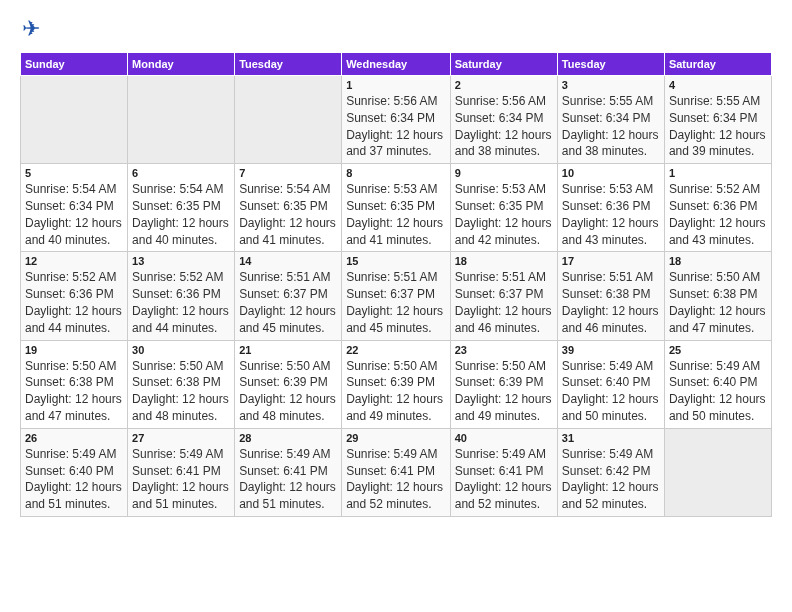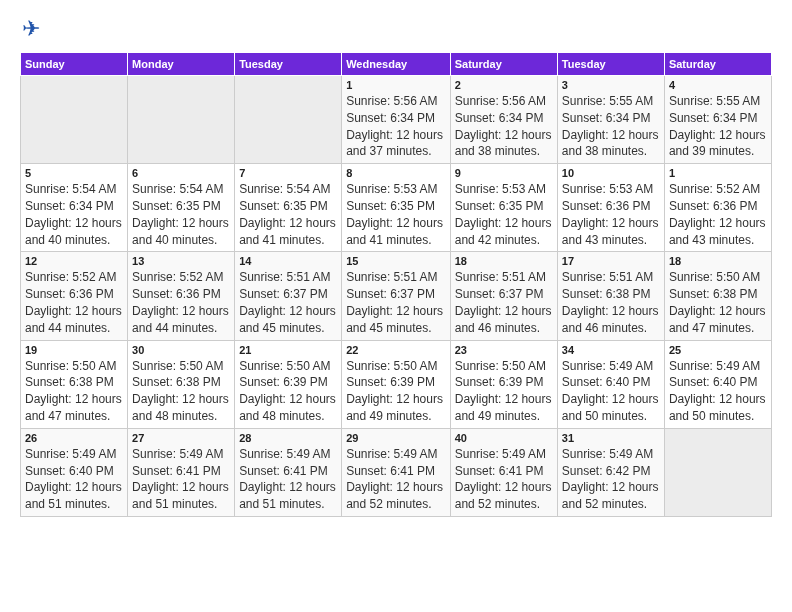--- a/index.html
+++ b/index.html
@@ -227,21 +227,21 @@
           </td>
           <td>
             <div class="day-num">22</div>
             <div class="day-info">Sunrise: 5:50 AM<br>Sunset: 6:39 PM<br>Daylight: 12 hours and 49 minutes.</div>
           </td>
           <td>
             <div class="day-num">23</div>
             <div class="day-info">Sunrise: 5:50 AM<br>Sunset: 6:39 PM<br>Daylight: 12 hours and 49 minutes.</div>
           </td>
           <td>
-            <div class="day-num">34</div>
+            <div class="day-num">39</div>
             <div class="day-info">Sunrise: 5:49 AM<br>Sunset: 6:40 PM<br>Daylight: 12 hours and 50 minutes.</div>
           </td>
           <td>
             <div class="day-num">25</div>
             <div class="day-info">Sunrise: 5:49 AM<br>Sunset: 6:40 PM<br>Daylight: 12 hours and 50 minutes.</div>
           </td>
         </tr>
         <tr>
           <td>
             <div class="day-num">26</div>

